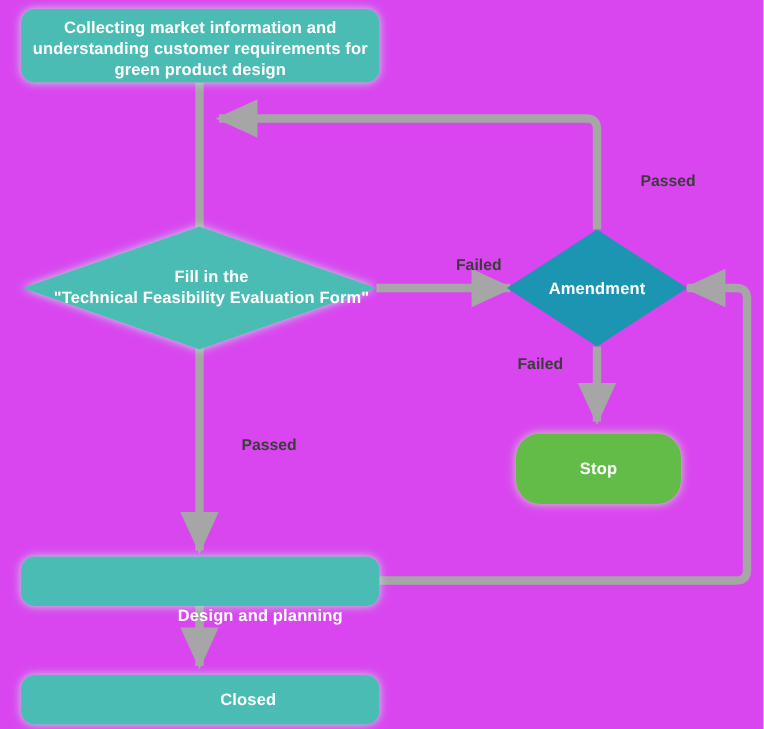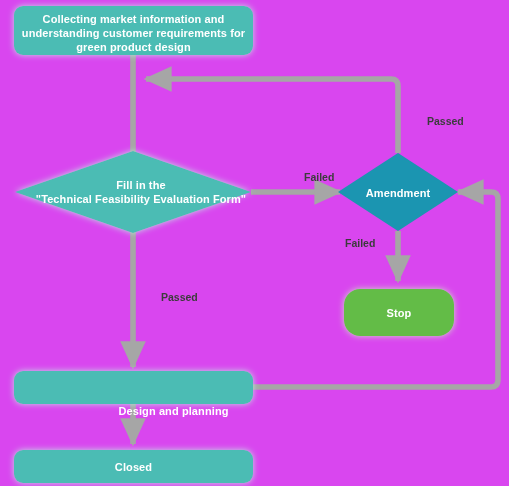--- a/index.html
+++ b/index.html
@@ -100,21 +100,21 @@
 
   <div class="node-label" style="left:30px; top:178px; width:222px; text-align:center;">Fill in the
 "Technical Feasibility Evaluation Form"</div>
 
   <div class="node-label" style="left:348px; top:186px; width:100px;">Amendment</div>
 
   <div class="node-label" style="left:344px; top:306px; width:110px;">Stop</div>
 
   <div class="node-label" style="left:14px; top:404px; width:239px;margin-left:40px;">Design and planning</div>
 
-  <div class="node-label" style="left:14px; top:460px; width:239px;">Closed</div>
+  <div class="node-label" style="left:14px; top:460px; width:239px;padding-left:32px;">Closed</div>
 
   <div class="edge-label" style="left:288px; top:171px;">Failed</div>
 
   <div class="edge-label" style="left:411px; top:115px;">Passed</div>
 
   <div class="edge-label" style="left:329px; top:237px;">Failed</div>
 
   <div class="edge-label" style="left:145px; top:291px;">Passed</div>
 
 </div>

